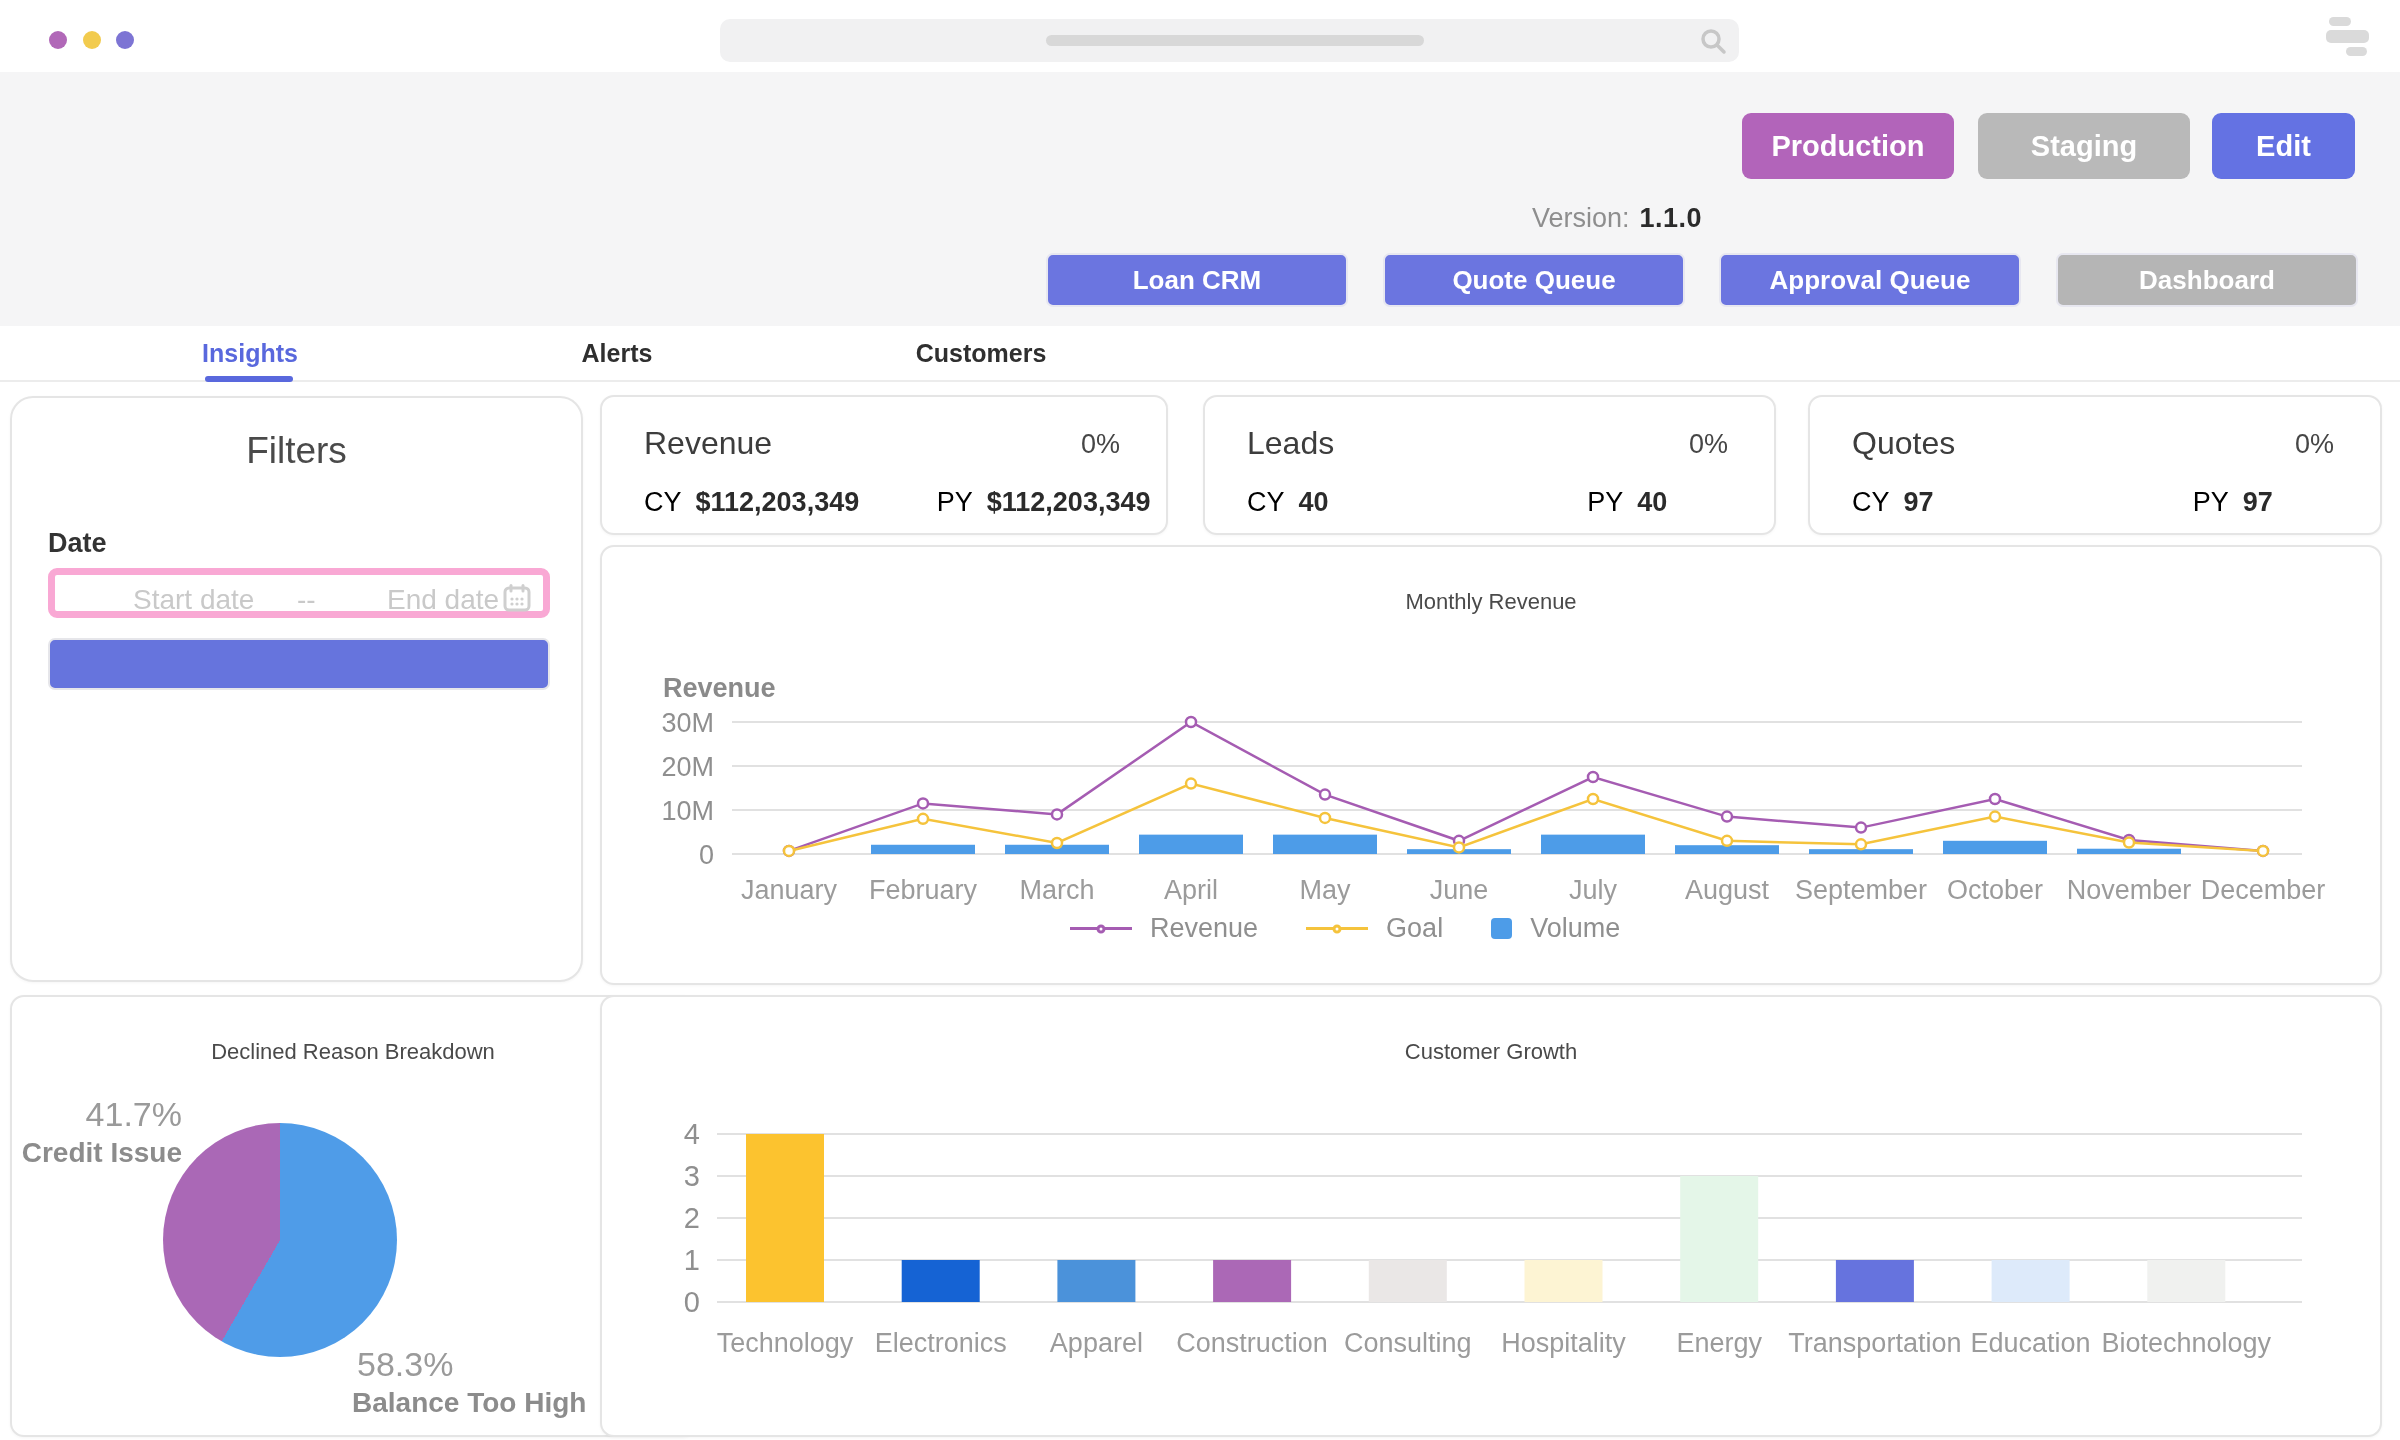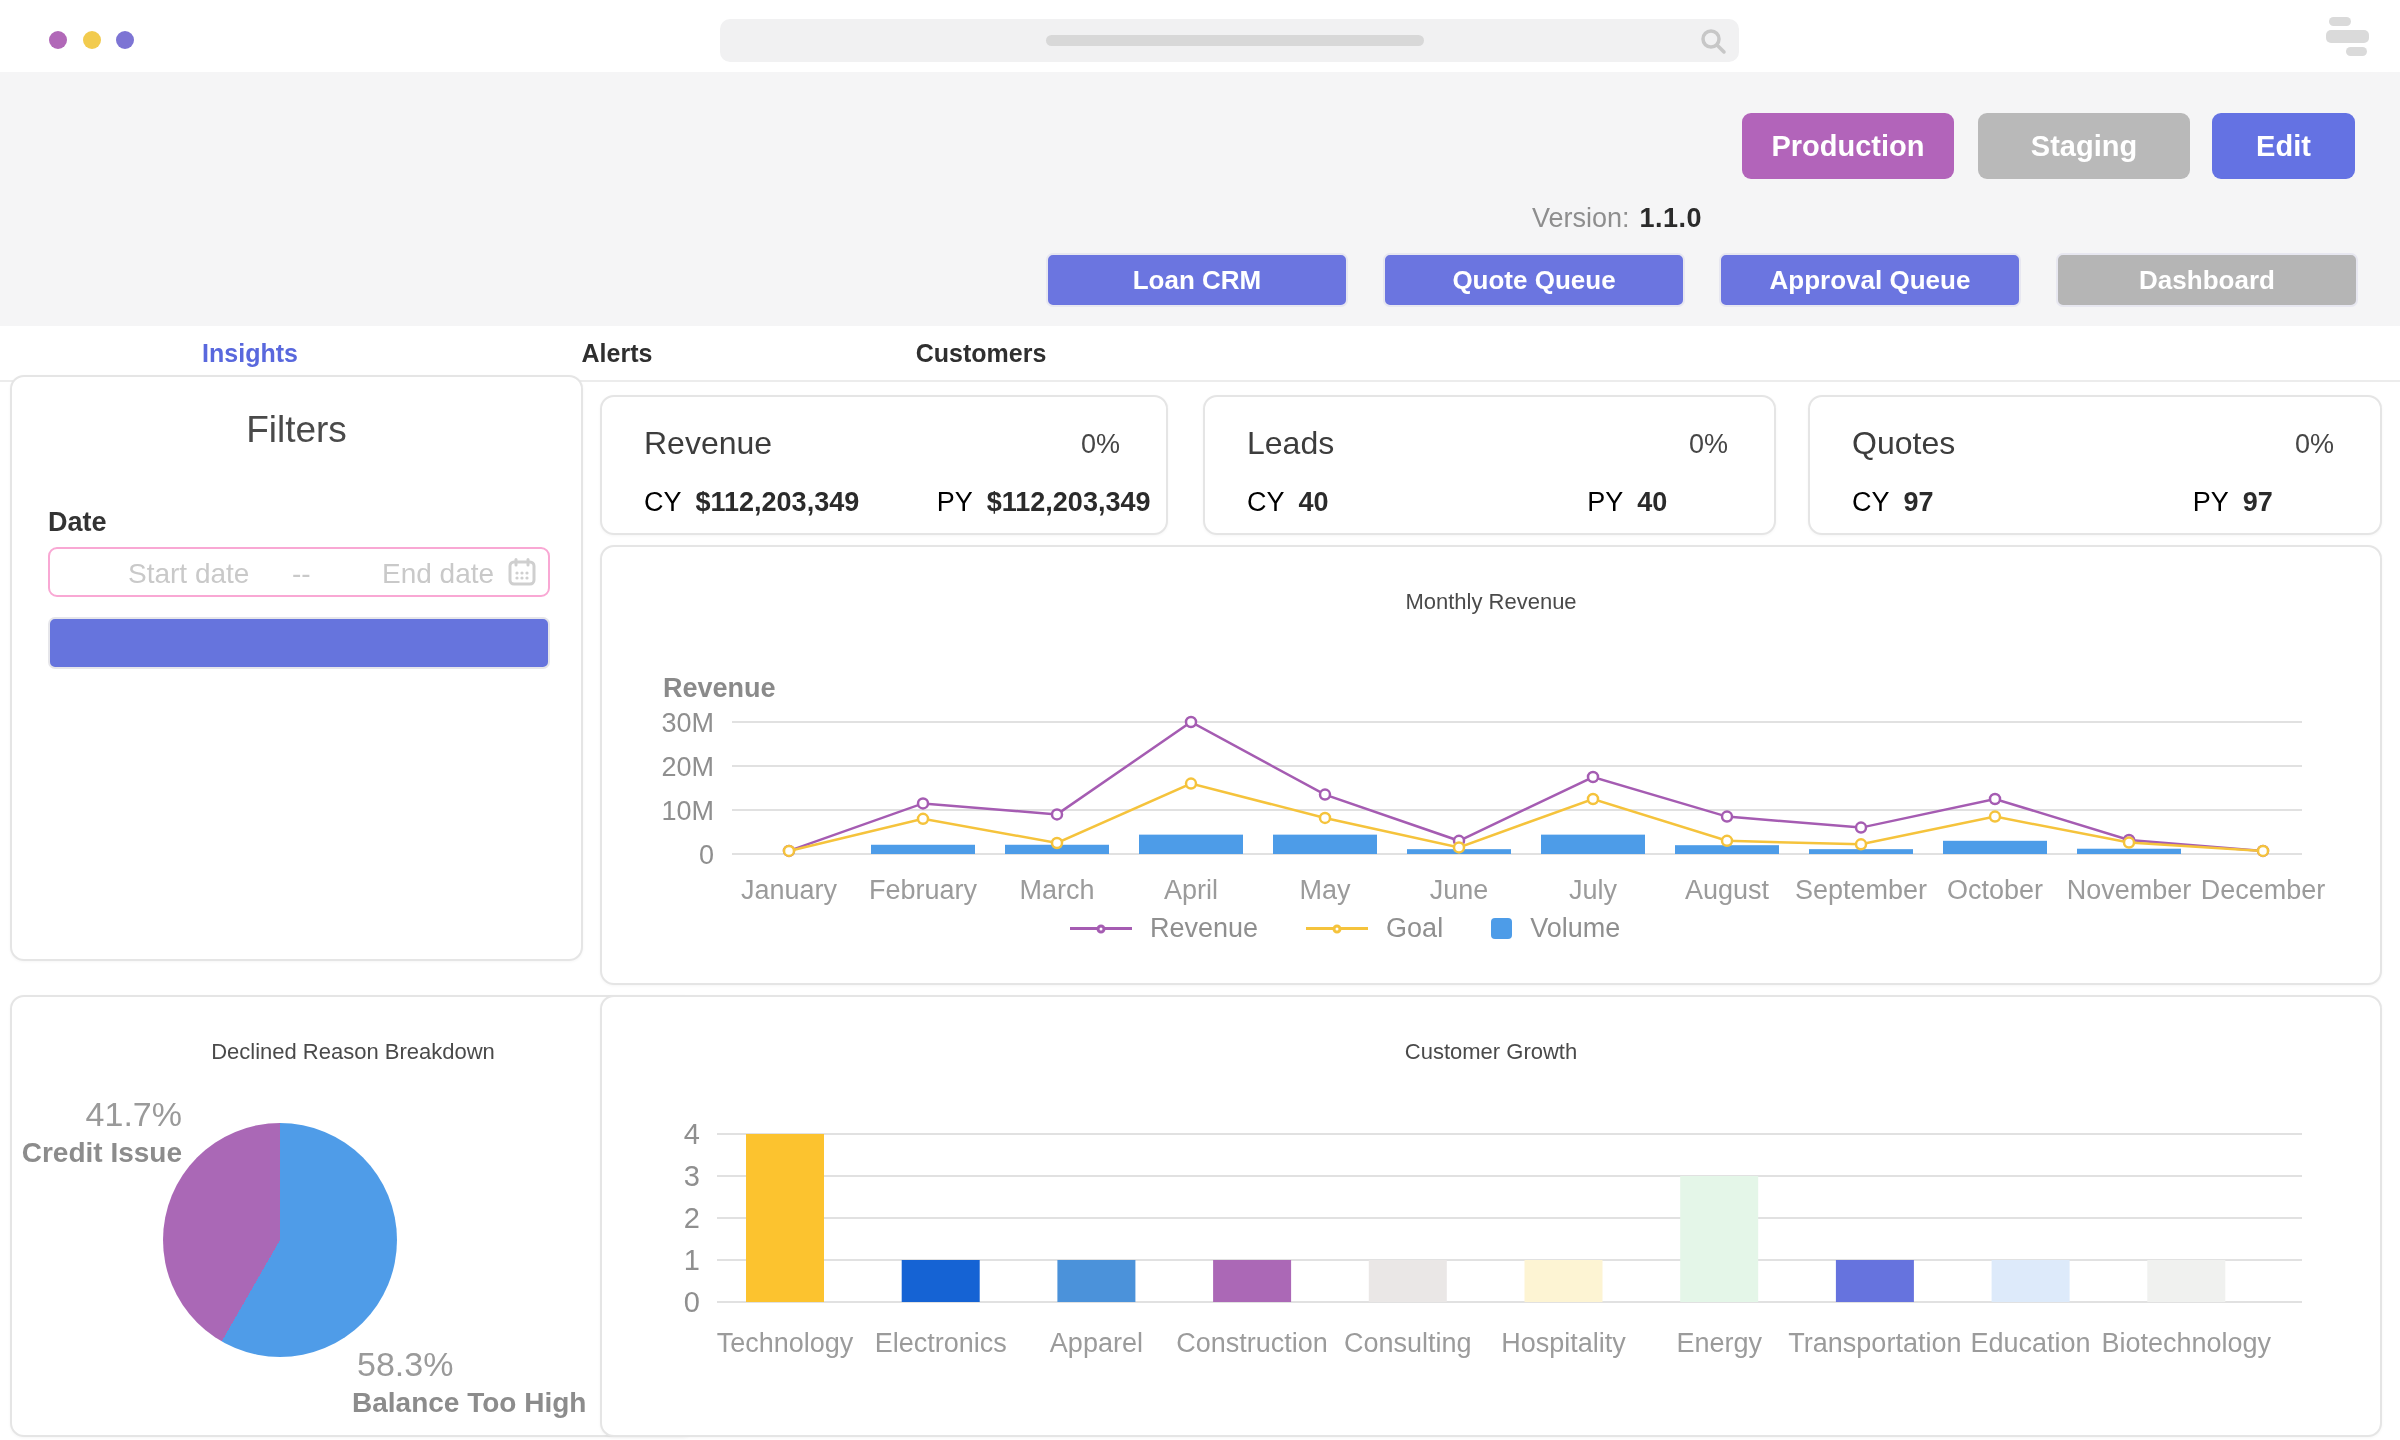--- a/index.html
+++ b/index.html
@@ -33,31 +33,31 @@
   .env-2 { left:2212px; width:143px; }
   .nav-btn { position:absolute; top:181px; height:54px; width:302px; border-radius:7px; font-size:26px; border:2px solid #e7e7f0; }
   .nav-0 { left:1046px; } .nav-1 { left:1383px; } .nav-2 { left:1719px; } .nav-3 { left:2056px; }
   
   .tabsbar { position:absolute; left:0; top:326px; width:2400px; height:56px; background:#ffffff; border-bottom:2px solid #ececec; }
   .tab { position:absolute; top:13px; transform:translateX(-50%); font-size:25px; font-weight:600; color:#2f2f2f; cursor:pointer; }
   .tab.active { color:#5968dd; }
   .tab-underline { position:absolute; left:205px; bottom:-2px; width:88px; height:6px; background:#5968dd; border-radius:3px; }
   
   .card { position:absolute; background:#fff; border:2px solid #e5e5e5; border-radius:14px; box-shadow:0 1px 3px rgba(0,0,0,0.04); }
-  #filters-card { left:10px;  top:375px; width:573px;  height:586px; }
+  #filters-card { left:10px;  top:396px; width:573px;  height:586px;border-radius:23px; }
   #kpi-0       { left:600px;  top:395px; width:568px;  height:140px; }
   #kpi-1       { left:1203px; top:395px; width:573px;  height:140px; }
   #kpi-2       { left:1808px; top:395px; width:574px;  height:140px; }
   #monthly-card{ left:600px;  top:545px; width:1782px; height:440px; }
   #pie-card    { left:10px;   top:995px; width:686px;  height:442px; }
   #growth-card { left:600px;  top:995px; width:1782px; height:442px; }
   
   .filters-title { position:absolute; left:0; top:32px; width:100%; text-align:center; font-size:37px; color:#4a4a4a; }
   .date-label { position:absolute; left:36px; top:130px; font-size:27px; font-weight:700; color:#333; }
-  .date-input { position:absolute; left:36px; top:170px; width:502px; height:50px; border:2px solid #f9a8d4; border-radius:9px; background:#fff; }
+  .date-input { position:absolute; left:36px; top:170px; width:502px; height:50px; border:7px solid #f9a8d4; border-radius:9px; background:#fff; }
   .date-input span { position:absolute; top:9px; font-size:28px; color:#c9c9c9; }
   .ph-start { left:78px; } .ph-sep { left:242px; } .ph-end { left:332px; }
   .cal { position:absolute; right:12px; top:10px; width:28px; height:28px; }
   .apply-btn { position:absolute; left:36px; top:240px; width:502px; height:52px; background:#6674dd; border-radius:7px; border:2px solid #e6e6ea; cursor:pointer; }
   
   .kpi-title { position:absolute; left:42px; top:28px; font-size:32px; color:#3d3d3d; }
   .kpi-delta { position:absolute; right:46px; top:32px; font-size:27px; color:#464646; }
   .kpi-row { position:absolute; left:42px; right:30px; top:90px; font-size:27px; }
   .klabel { color:#000000; }
   .kval { color:#2b2b2b; font-weight:700; margin-left:14px; }

